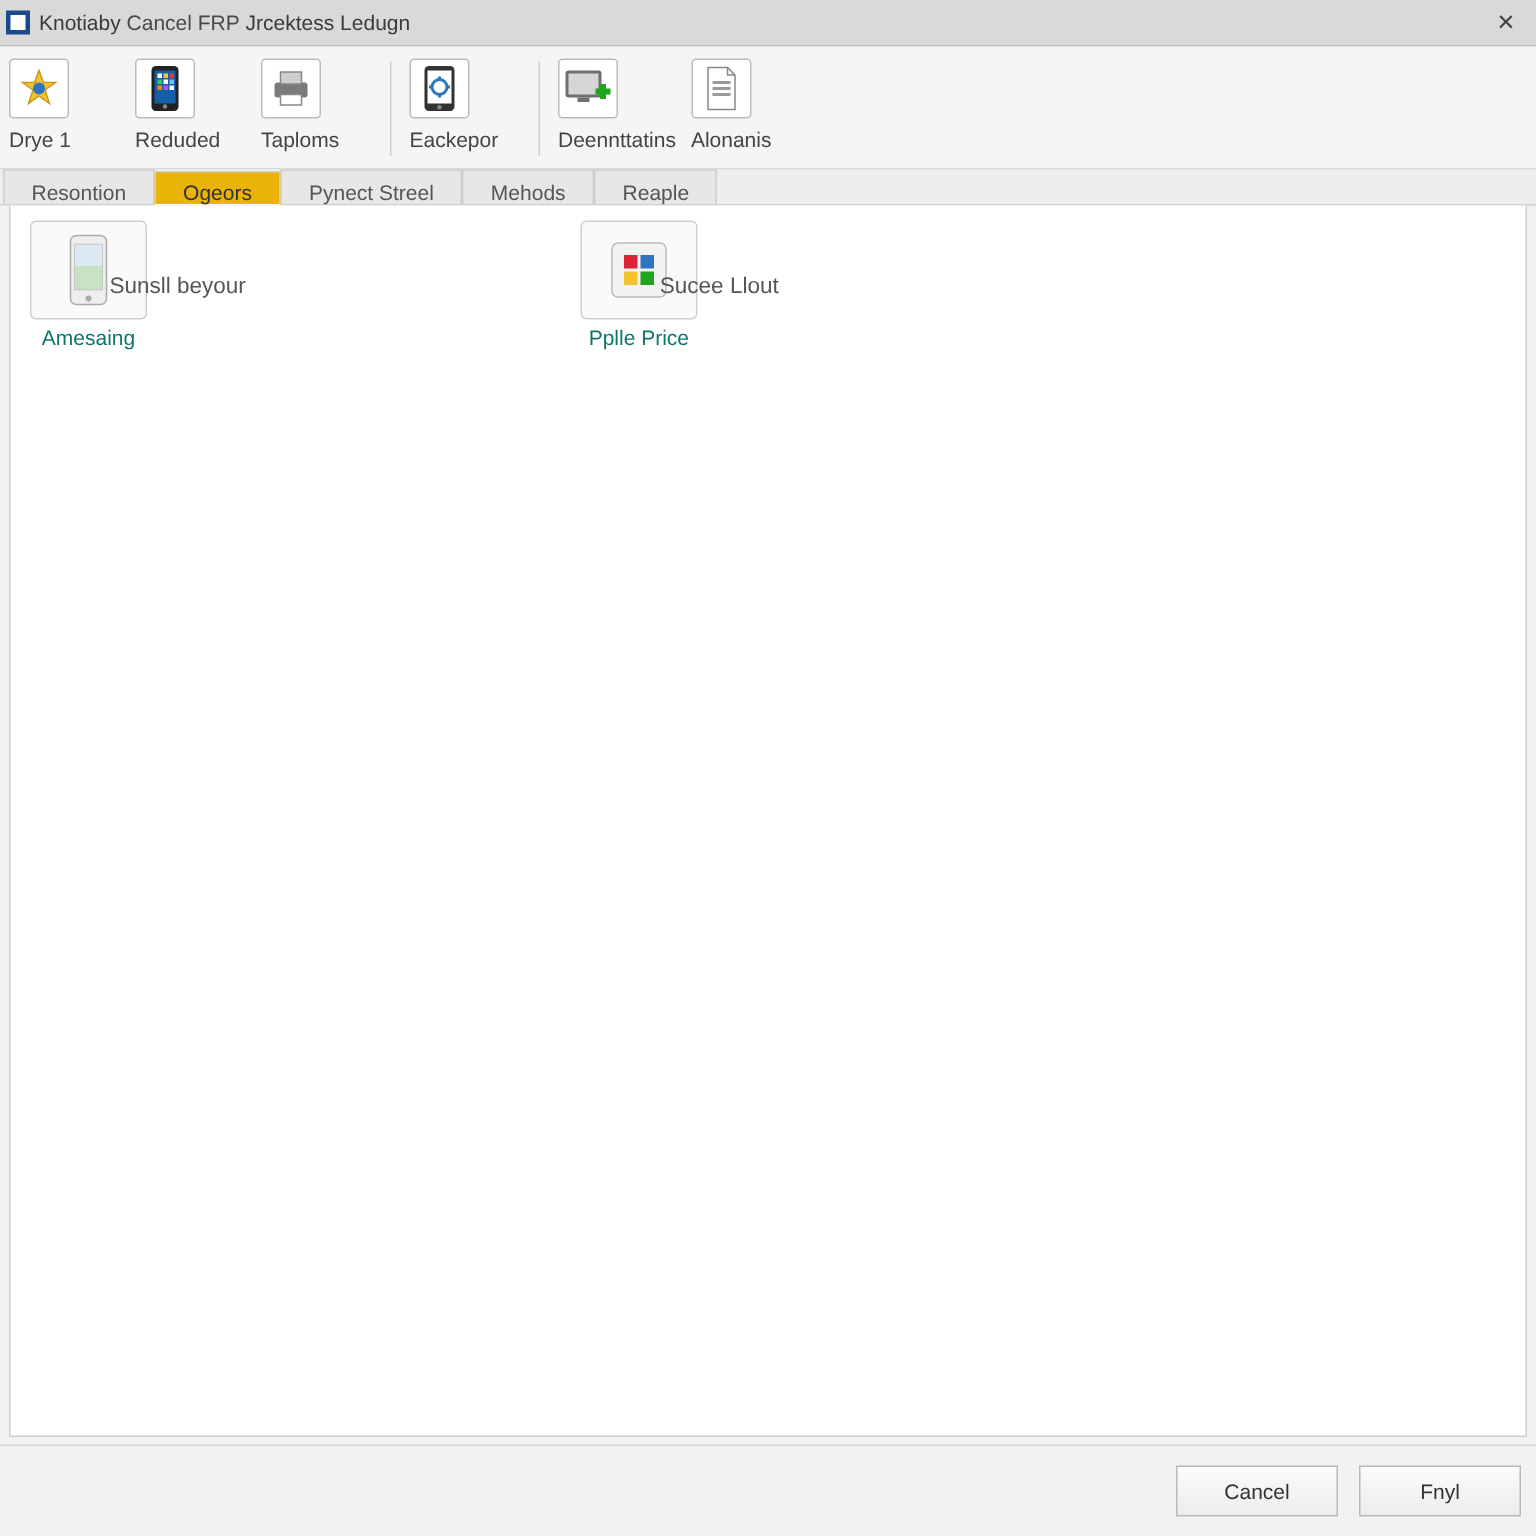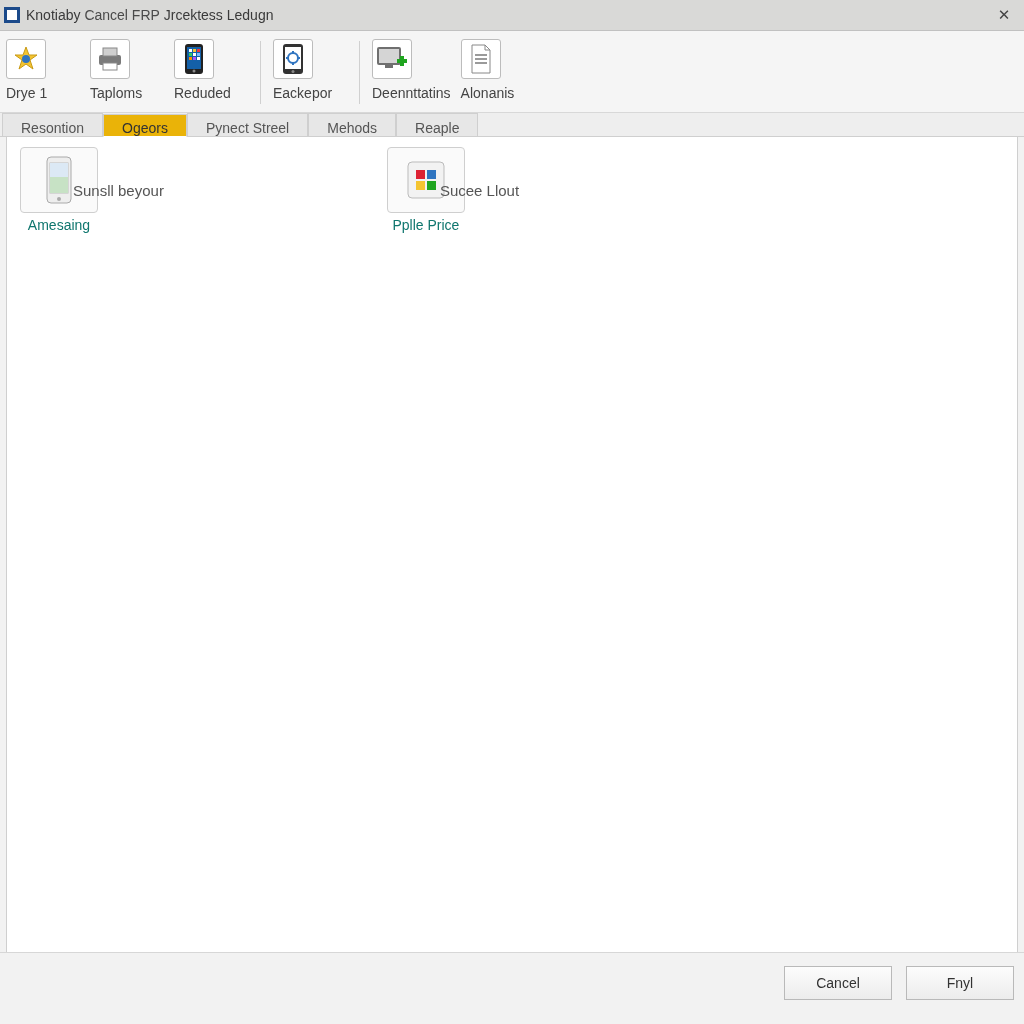--- a/index.html
+++ b/index.html
@@ -133,21 +133,21 @@
     align-self:center;
     color:#555;
     font-size: 15px;
     margin-left: -28px;
   }
   .cardgroup { display:flex; align-items:flex-start; }
   .cardgroup.second { margin-left: 180px; }
   
   .footer {
     position: absolute;
-    left:0; right:0; bottom:12px;
+    left:0; right:0; bottom:1px;
     height: 60px;
     background:#f2f2f2;
     border-top:1px solid #d7d7d7;
     display:flex;
     justify-content:flex-end;
     align-items:center;
     padding-right: 10px;
     gap: 14px;
   }
   .btn {
@@ -180,31 +180,20 @@
 <div class="toolbar">
 
   <div class="tool-item">
     <div class="icon-wrap">
       <svg width="28" height="28" viewBox="0 0 28 28">
         <polygon points="14,2 17,10 25,10 18,15 21,24 14,19 7,24 10,15 3,10 11,10" fill="#f4c430" stroke="#c79a17" stroke-width="1"></polygon>
         <circle cx="14" cy="14" r="4" fill="#2f74c0"></circle>
       </svg>
     </div>
     <div class="lbl">Drye 1</div>
-  </div>
-
-  <div class="tool-item">
-    <div class="icon-wrap">
-      <svg width="30" height="26" viewBox="0 0 30 26">
-        <rect x="4" y="9" width="22" height="10" fill="#7a7a7a" rx="2"></rect>
-        <rect x="8" y="2" width="14" height="8" fill="#cfcfcf" stroke="#888"></rect>
-        <rect x="8" y="17" width="14" height="7" fill="#fff" stroke="#888"></rect>
-      </svg>
-    </div>
-    <div class="lbl">Taploms</div>
   </div>
 
   <div class="tool-item">
     <div class="icon-wrap">
       <svg width="24" height="32" viewBox="0 0 24 32">
         <rect x="3" y="1" width="18" height="30" rx="3" fill="#222"></rect>
         <rect x="5" y="4" width="14" height="22" fill="#1460a8"></rect>
         <g fill="#fff">
           <rect x="7" y="6" width="3" height="3"></rect>
             <rect x="11" y="6" width="3" height="3" fill="#f4c430"></rect>
@@ -213,20 +202,31 @@
             <rect x="11" y="10" width="3" height="3"></rect>
             <rect x="15" y="10" width="3" height="3" fill="#7bf"></rect>
           <rect x="7" y="14" width="3" height="3" fill="#f80"></rect>
             <rect x="11" y="14" width="3" height="3" fill="#a5f"></rect>
             <rect x="15" y="14" width="3" height="3"></rect>
         </g>
         <circle cx="12" cy="28" r="1.5" fill="#888"></circle>
       </svg>
     </div>
     <div class="lbl">Reduded</div>
+  </div>
+
+  <div class="tool-item">
+    <div class="icon-wrap">
+      <svg width="30" height="26" viewBox="0 0 30 26">
+        <rect x="4" y="9" width="22" height="10" fill="#7a7a7a" rx="2"></rect>
+        <rect x="8" y="2" width="14" height="8" fill="#cfcfcf" stroke="#888"></rect>
+        <rect x="8" y="17" width="14" height="7" fill="#fff" stroke="#888"></rect>
+      </svg>
+    </div>
+    <div class="lbl">Taploms</div>
   </div>
 
   <div class="tool-sep"></div>
 
   <div class="tool-item">
     <div class="icon-wrap">
       <svg width="26" height="32" viewBox="0 0 26 32">
         <rect x="3" y="1" width="20" height="30" rx="3" fill="#333"></rect>
         <rect x="5" y="4" width="16" height="22" fill="#fff"></rect>
         <circle cx="13" cy="15" r="5" fill="none" stroke="#2f74c0" stroke-width="2"></circle>

